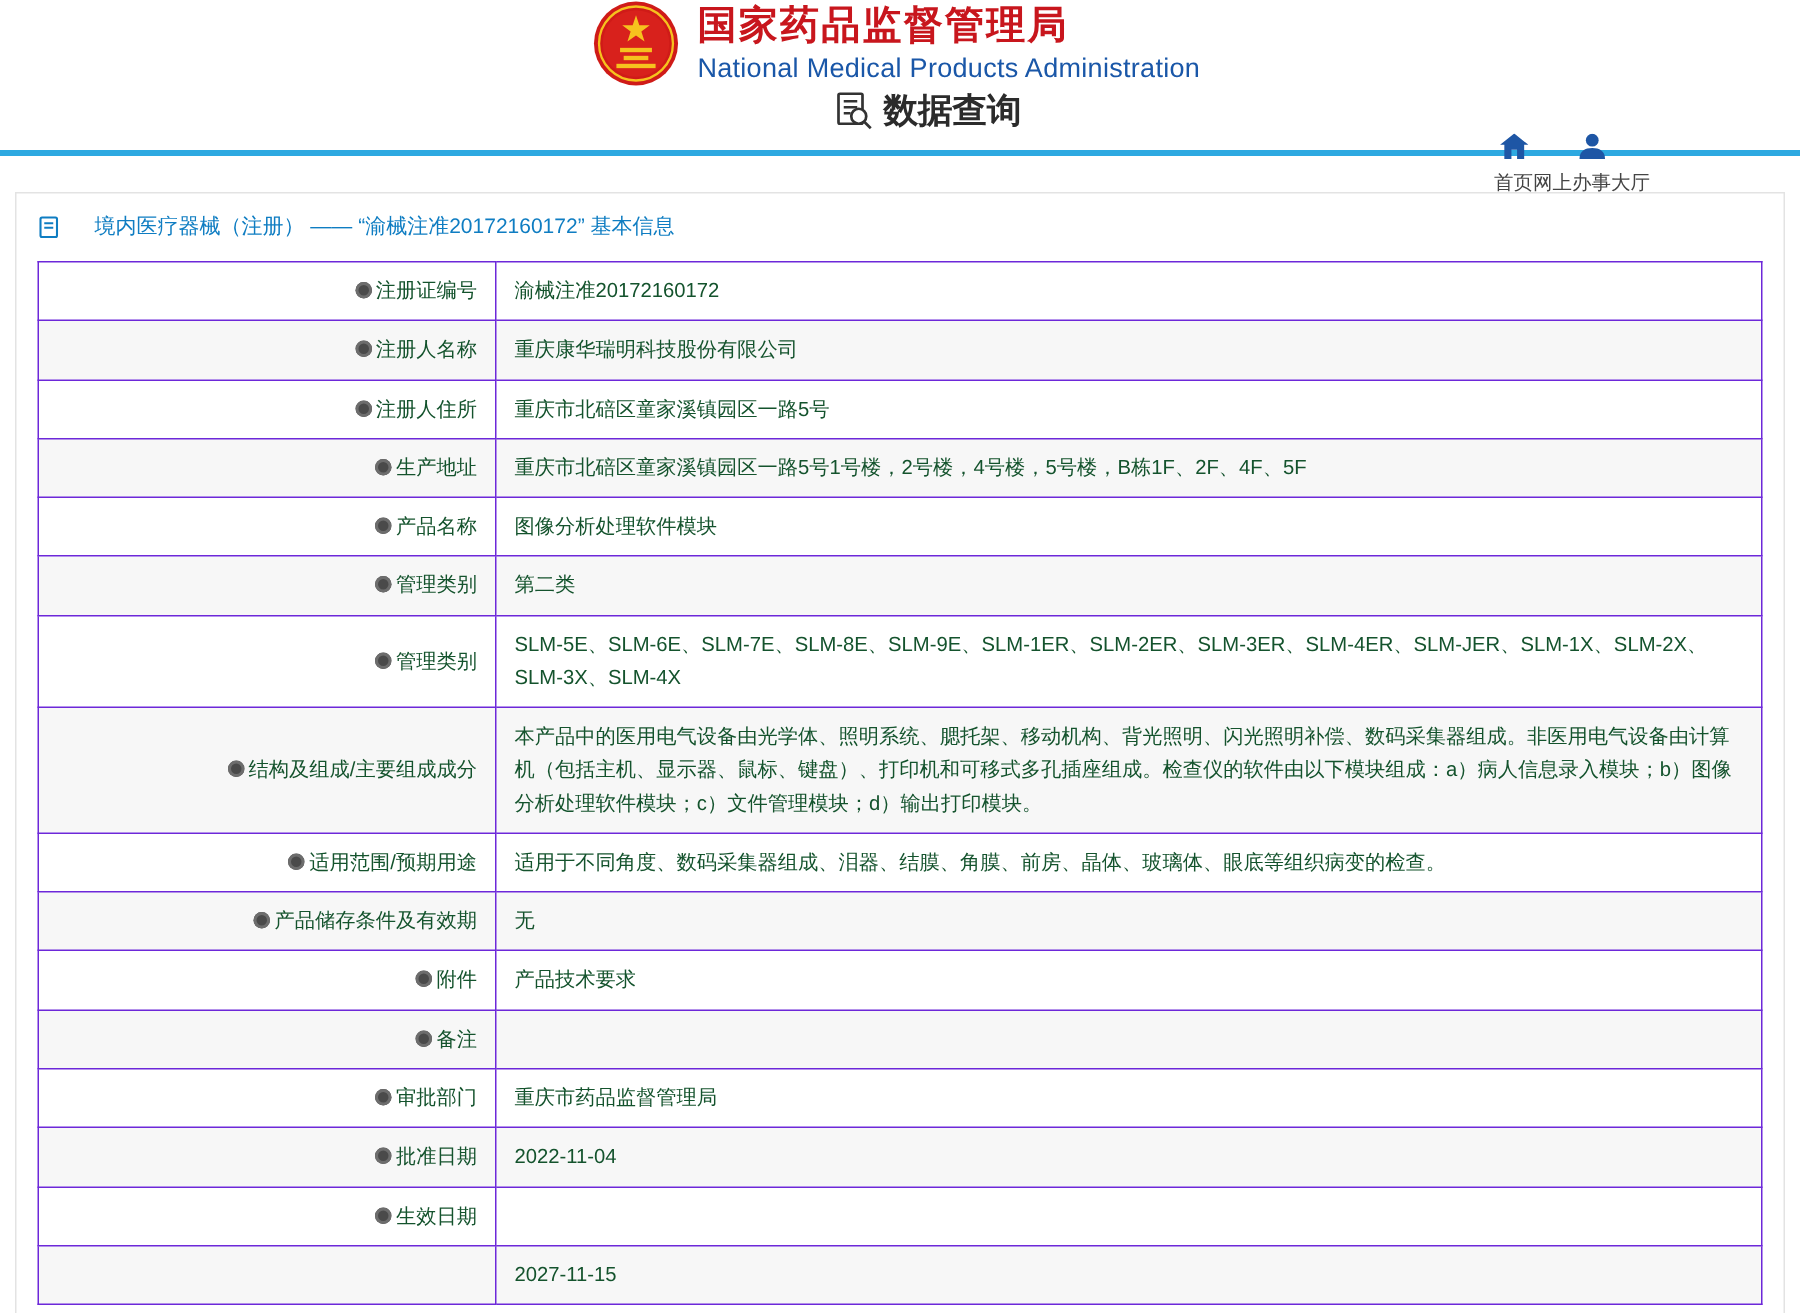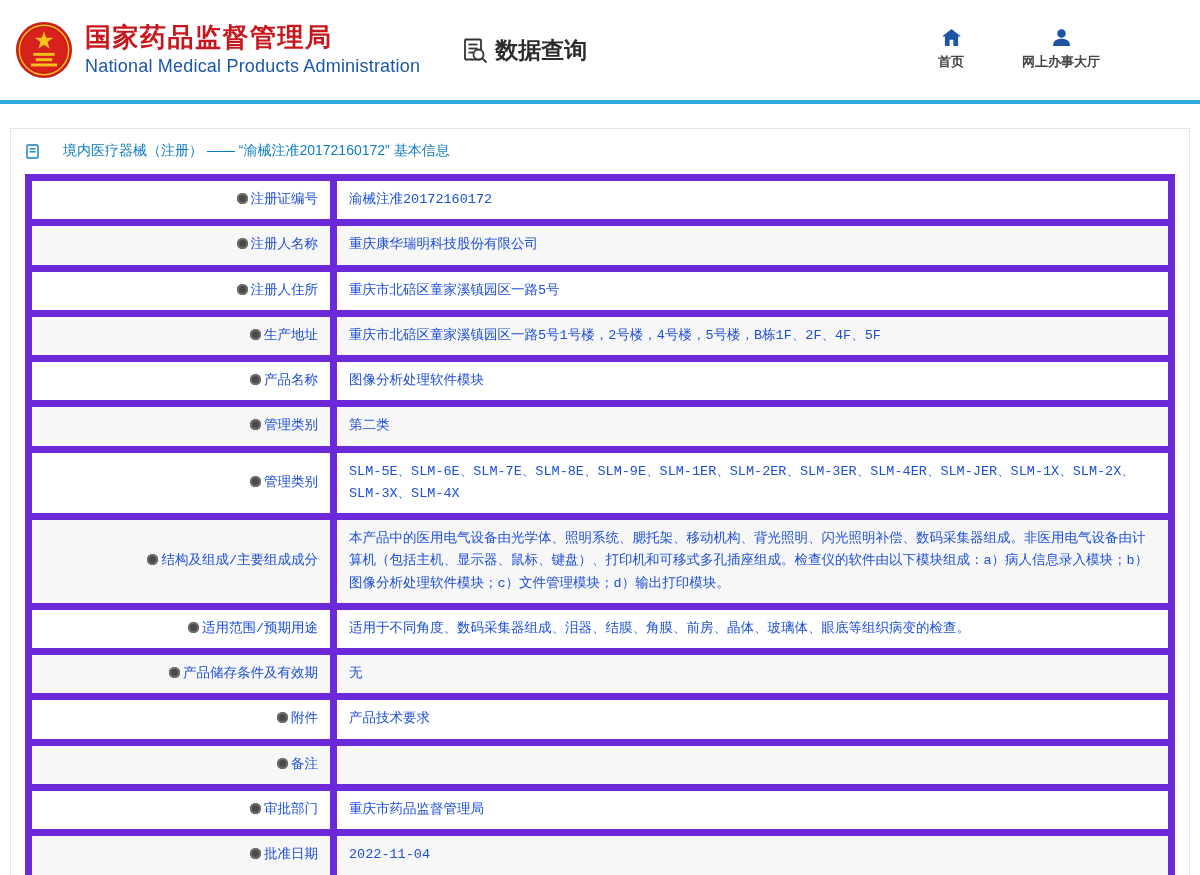--- a/index.html
+++ b/index.html
@@ -6,53 +6,52 @@
   html,body { background:#ffffff; }
   body {
     width:1200px; min-height:875px;
     font-family:"Liberation Sans","DejaVu Sans",sans-serif;
     color:#333;
   }
 
   
   .header{
     height:100px; display:flex; align-items:center;
-    padding:0 20px 0 15px; background:#fff;
+    padding:0 20px 0 15px; background:#fff;flex-direction:column;
   }
   .logo{ display:flex; align-items:center; text-decoration:none; cursor:pointer; }
   .emblem{ flex:0 0 auto; }
   .org-names{ margin-left:12px; }
   .org-cn{ font-size:26px; font-weight:bold; color:#c8161d; letter-spacing:1.5px; line-height:1.15; }
   .org-en{ font-size:18px; color:#1a57a8; margin-top:4px; letter-spacing:.2px; }
   .query{ display:flex; align-items:center; margin-left:42px; cursor:pointer; }
   .query-label{ font-size:23px; font-weight:600; color:#2b2b2b; margin-left:6px; }
-  .header-nav{ margin-left:auto; display:flex; gap:58px; padding-right:80px;font-weight:bold; }
+  .header-nav{ margin-left:auto; display:flex; padding-right:80px; }
   .nav-item{ display:flex; flex-direction:column; align-items:center; gap:7px;
              text-decoration:none; cursor:pointer; }
   .nav-label{ font-size:13px; color:#444; }
   .blue-line{ height:4px; background:#2da9e1; }
 
   
   .main{ padding:24px 10px 12px; }
   .content-box{ border:1px solid #e3e3e3; background:#fff; }
   .page-title-bar{ display:flex; align-items:center; gap:24px; padding:13px 15px 12px; }
   .page-title{ font-size:14px; color:#0f7dc2; }
 
   .detail-table{
     width:calc(100% - 28px);
     margin:2px 14px 14px;
     border-collapse:collapse;
     table-layout:fixed;
   }
   .detail-table td{
-    border:7px solid #6d28d9;
-    font-size:13.5px; color:#1d4ed8;
+    border:1px solid #6d28d9;
+    font-size:13.5px; color:#14532d;
     padding:8px 12px; line-height:1.65;
     word-break:break-word;
-    font-family:Liberation Mono, monospace;
   }
   td.label-cell{ width:305px; text-align:right; white-space:nowrap; }
   td.value-cell{ text-align:left; }
   .detail-row:nth-child(even){ background:#f7f7f7; }
   .note-icon{
     display:inline-block; width:11px; height:11px; border-radius:50%;
     background:#4a4a4a; box-shadow:inset 0 0 0 2px #6d6d6d;
     vertical-align:-1px; margin-right:3px;
   }
 </style>

